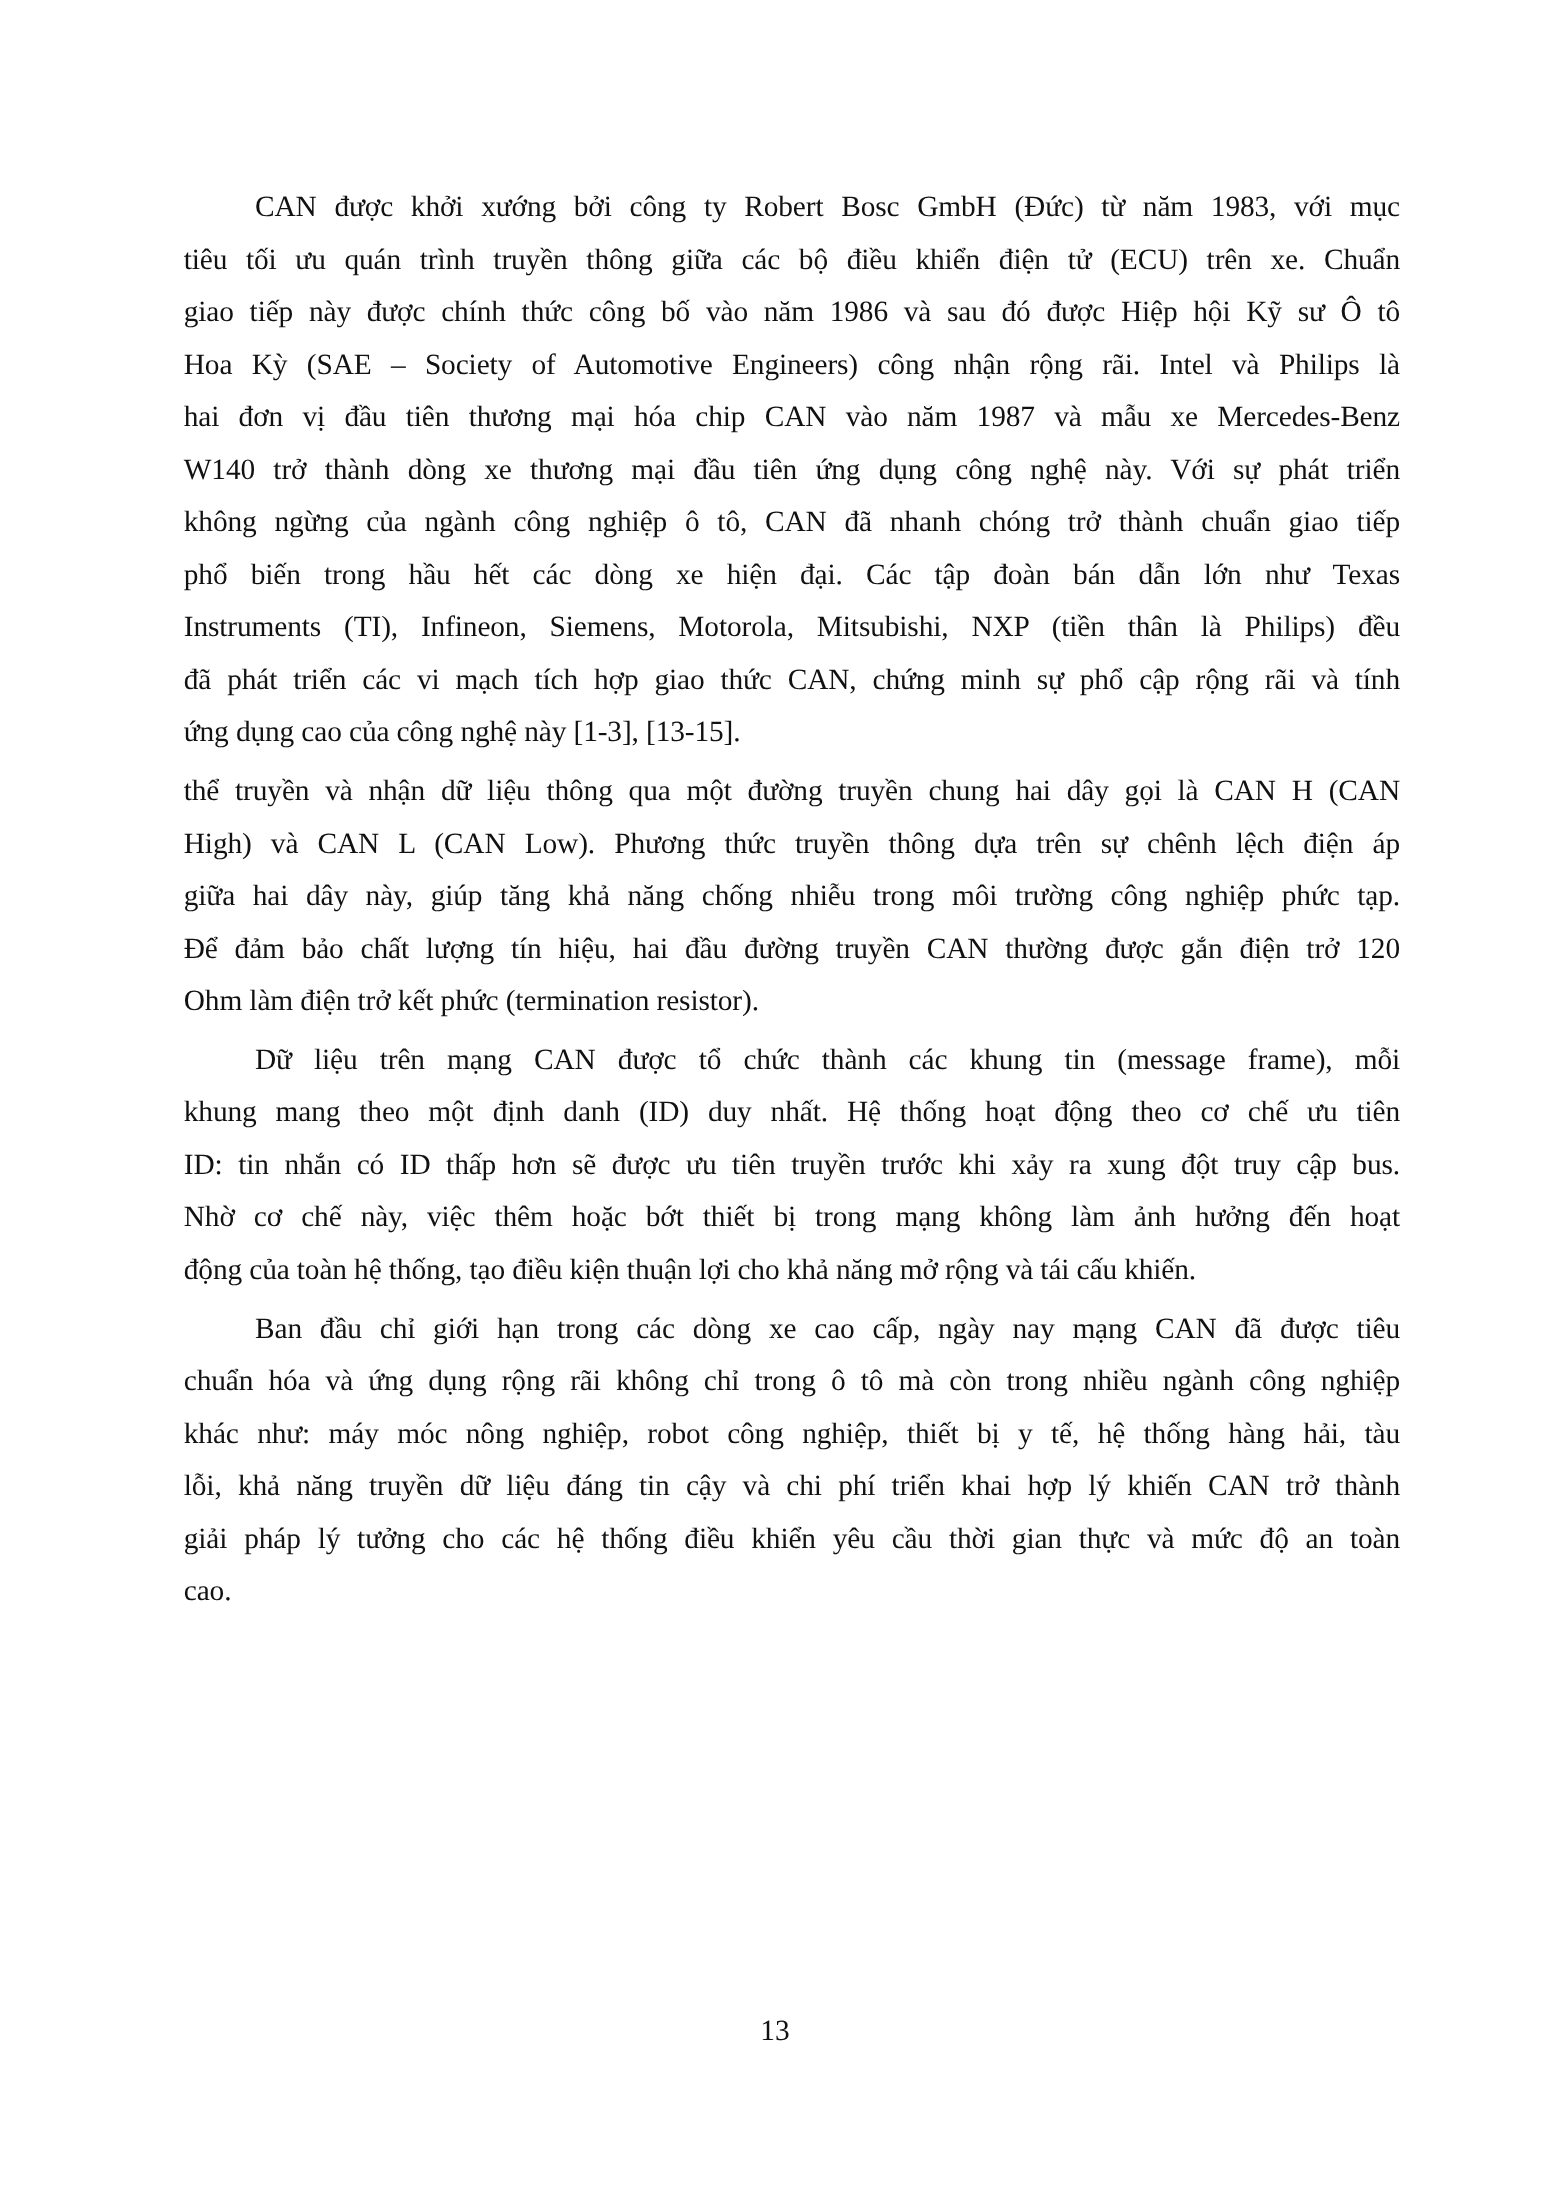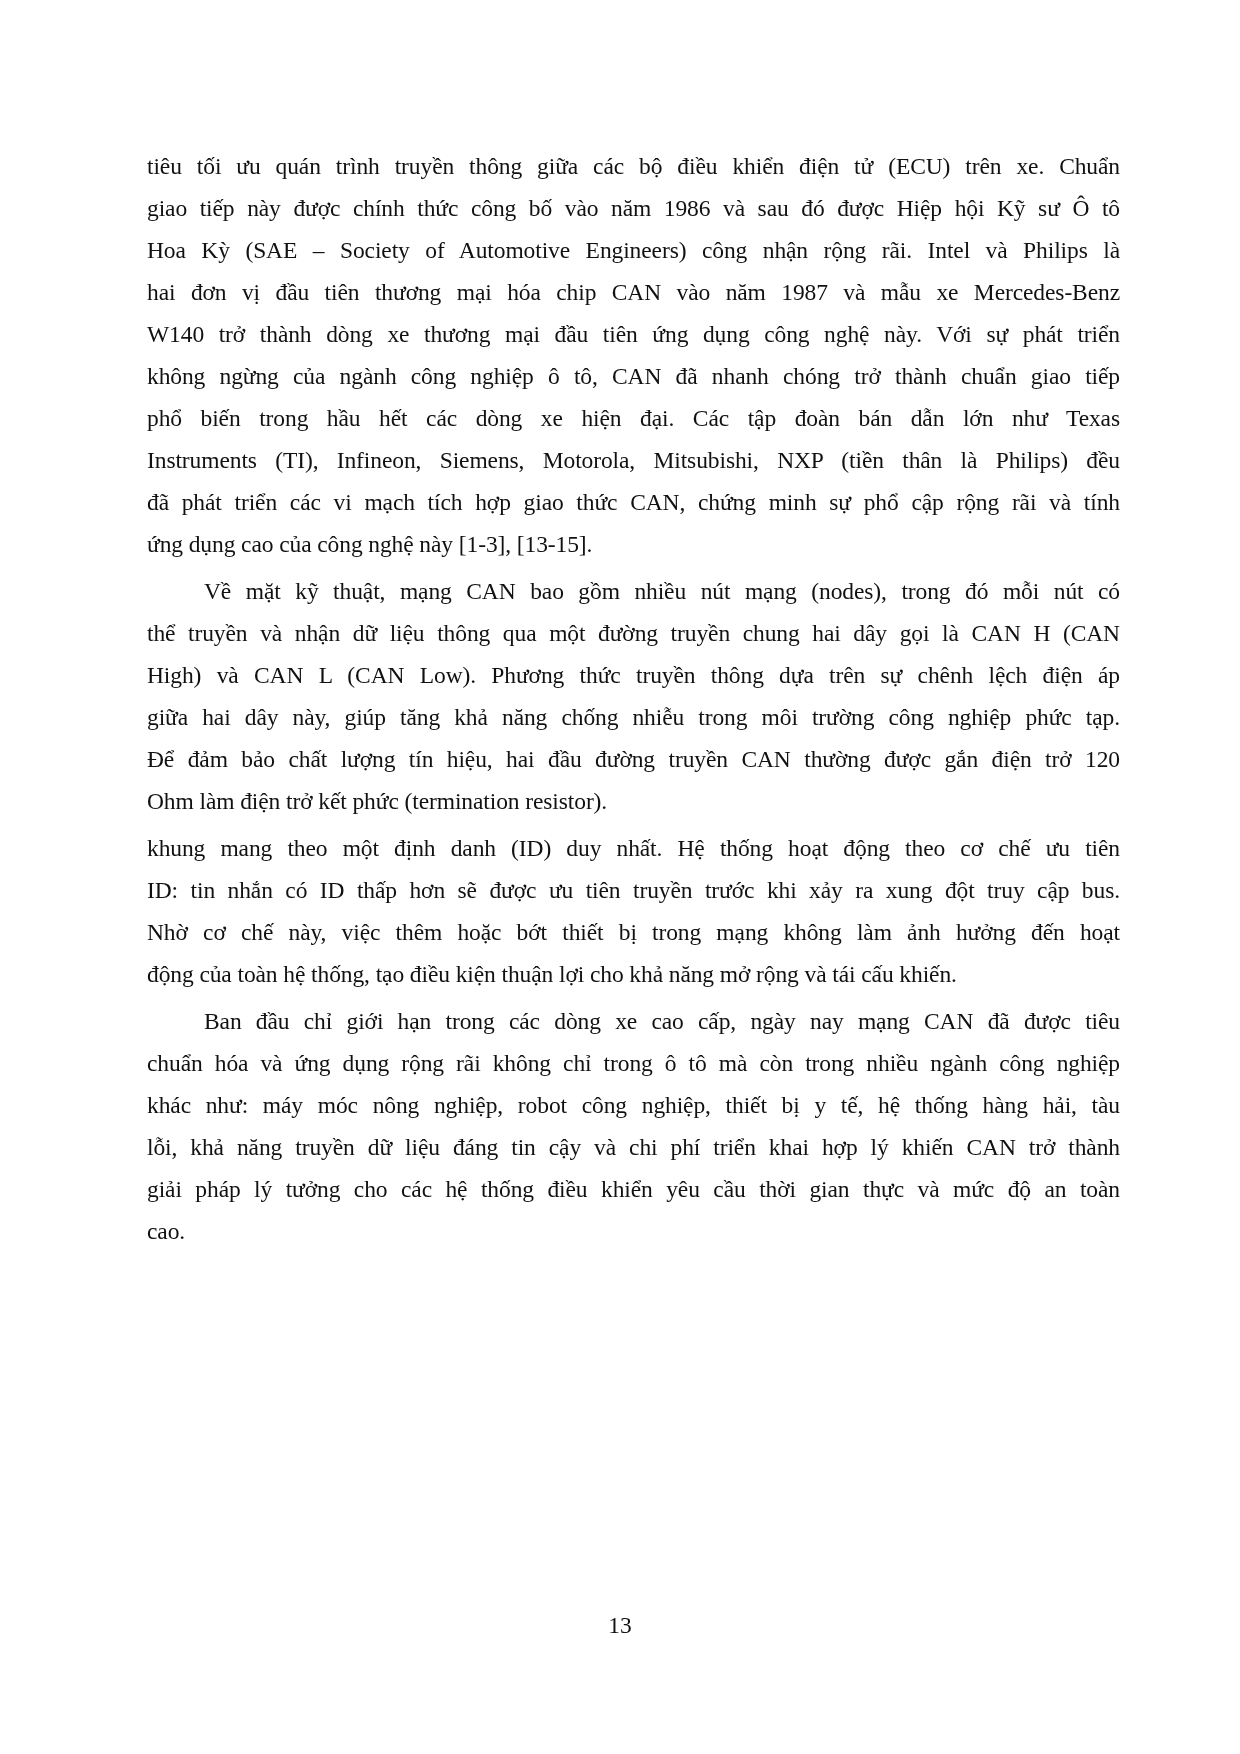--- a/index.html
+++ b/index.html
@@ -58,42 +58,43 @@
       color: #111111;
     }
   </style>
 </head>
 <body>
 
 <div class="page">
   <div class="body-text">
 
     <p class="para">
+      <span class="line first">CAN được khởi xướng bởi công ty Robert Bosc GmbH (Đức) từ năm 1983, với mục</span>
       <span class="line">tiêu tối ưu quán trình truyền thông giữa các bộ điều khiển điện tử (ECU) trên xe. Chuẩn</span>
       <span class="line">giao tiếp này được chính thức công bố vào năm 1986 và sau đó được Hiệp hội Kỹ sư Ô tô</span>
       <span class="line">Hoa Kỳ (SAE – Society of Automotive Engineers) công nhận rộng rãi. Intel và Philips là</span>
       <span class="line">hai đơn vị đầu tiên thương mại hóa chip CAN vào năm 1987 và mẫu xe Mercedes-Benz</span>
       <span class="line">W140 trở thành dòng xe thương mại đầu tiên ứng dụng công nghệ này. Với sự phát triển</span>
       <span class="line">không ngừng của ngành công nghiệp ô tô, CAN đã nhanh chóng trở thành chuẩn giao tiếp</span>
       <span class="line">phổ biến trong hầu hết các dòng xe hiện đại. Các tập đoàn bán dẫn lớn như Texas</span>
       <span class="line">Instruments (TI), Infineon, Siemens, Motorola, Mitsubishi, NXP (tiền thân là Philips) đều</span>
       <span class="line">đã phát triển các vi mạch tích hợp giao thức CAN, chứng minh sự phổ cập rộng rãi và tính</span>
       <span class="line last">ứng dụng cao của công nghệ này [1-3], [13-15].</span>
     </p>
 
     <p class="para">
-      <span class="line first">Về mặt kỹ thuật, mạng CAN bao gồm nhiều nút mạng (nodes), trong đó mỗi nút có</span>
       <span class="line">thể truyền và nhận dữ liệu thông qua một đường truyền chung hai dây gọi là CAN H (CAN</span>
       <span class="line">High) và CAN L (CAN Low). Phương thức truyền thông dựa trên sự chênh lệch điện áp</span>
       <span class="line">giữa hai dây này, giúp tăng khả năng chống nhiễu trong môi trường công nghiệp phức tạp.</span>
       <span class="line">Để đảm bảo chất lượng tín hiệu, hai đầu đường truyền CAN thường được gắn điện trở 120</span>
       <span class="line last">Ohm làm điện trở kết phức (termination resistor).</span>
     </p>
 
     <p class="para">
+      <span class="line first">Dữ liệu trên mạng CAN được tổ chức thành các khung tin (message frame), mỗi</span>
       <span class="line">khung mang theo một định danh (ID) duy nhất. Hệ thống hoạt động theo cơ chế ưu tiên</span>
       <span class="line">ID: tin nhắn có ID thấp hơn sẽ được ưu tiên truyền trước khi xảy ra xung đột truy cập bus.</span>
       <span class="line">Nhờ cơ chế này, việc thêm hoặc bớt thiết bị trong mạng không làm ảnh hưởng đến hoạt</span>
       <span class="line last">động của toàn hệ thống, tạo điều kiện thuận lợi cho khả năng mở rộng và tái cấu khiến.</span>
     </p>
 
     <p class="para">
       <span class="line first">Ban đầu chỉ giới hạn trong các dòng xe cao cấp, ngày nay mạng CAN đã được tiêu</span>
       <span class="line">chuẩn hóa và ứng dụng rộng rãi không chỉ trong ô tô mà còn trong nhiều ngành công nghiệp</span>
       <span class="line">khác như: máy móc nông nghiệp, robot công nghiệp, thiết bị y tế, hệ thống hàng hải, tàu</span>

